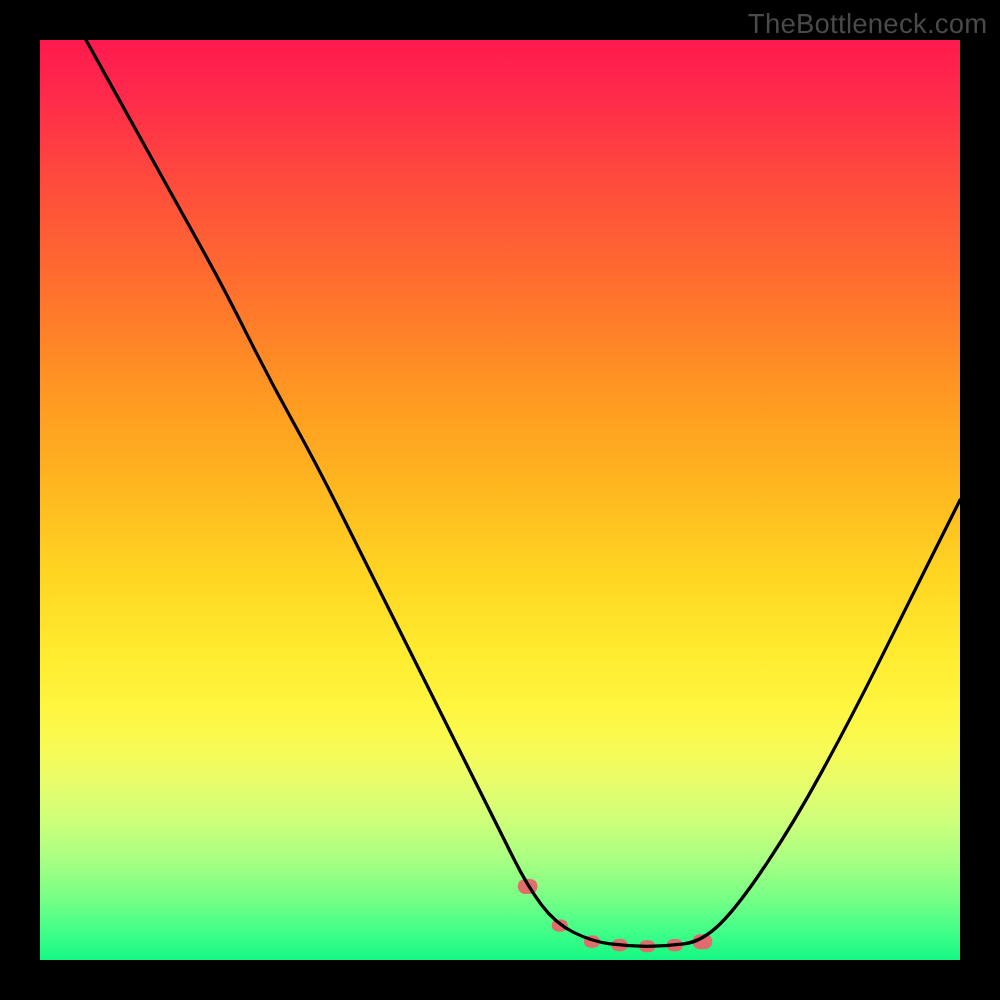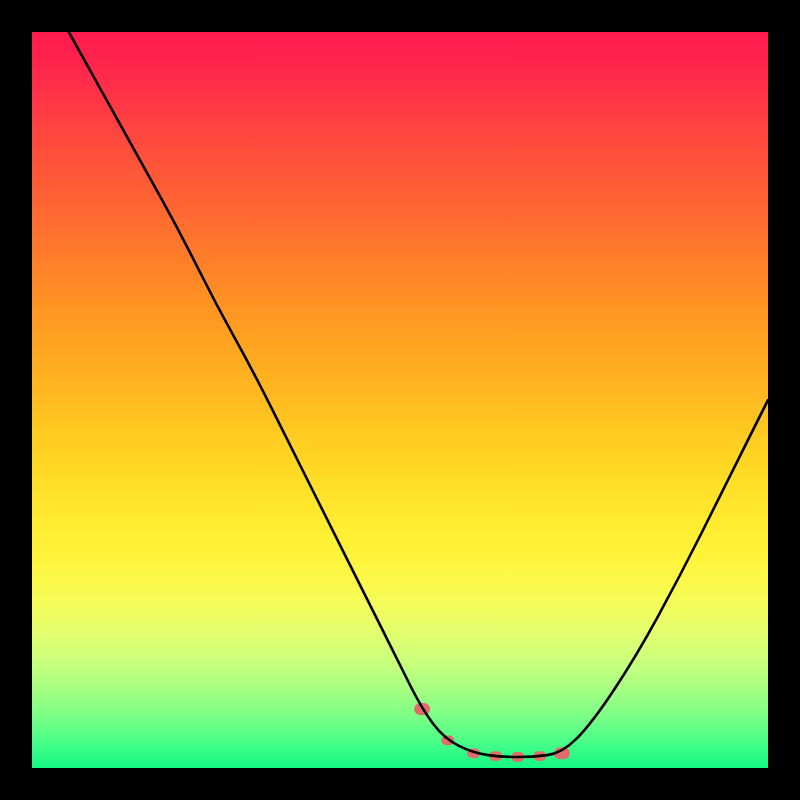--- a/index.html
+++ b/index.html
@@ -54,20 +54,21 @@
     position: absolute;
     left: 0; top: 0;
     width: 736px;
     height: 736px;
   }
 </style>
 </head>
 <body>
 
 <div class="container">
+  <div class="watermark">TheBottleneck.com</div>
   <div class="plot">
     <div class="gradient"></div>
     <svg class="curve" viewBox="0 0 736 736" preserveAspectRatio="none">
       <g id="bumps-group">
           <rect x="382.1" y="671.1" width="16.0" height="12.0" rx="6.0" fill="#e06c6c"></rect>
           <rect x="409.3" y="703.5" width="13.0" height="9.8" rx="4.9" fill="#e06c6c"></rect>
           <rect x="435.1" y="716.4" width="13.0" height="9.8" rx="4.9" fill="#e06c6c"></rect>
           <rect x="457.2" y="719.2" width="13.0" height="9.8" rx="4.9" fill="#e06c6c"></rect>
           <rect x="479.3" y="720.1" width="13.0" height="9.8" rx="4.9" fill="#e06c6c"></rect>
           <rect x="501.3" y="719.2" width="13.0" height="9.8" rx="4.9" fill="#e06c6c"></rect>

